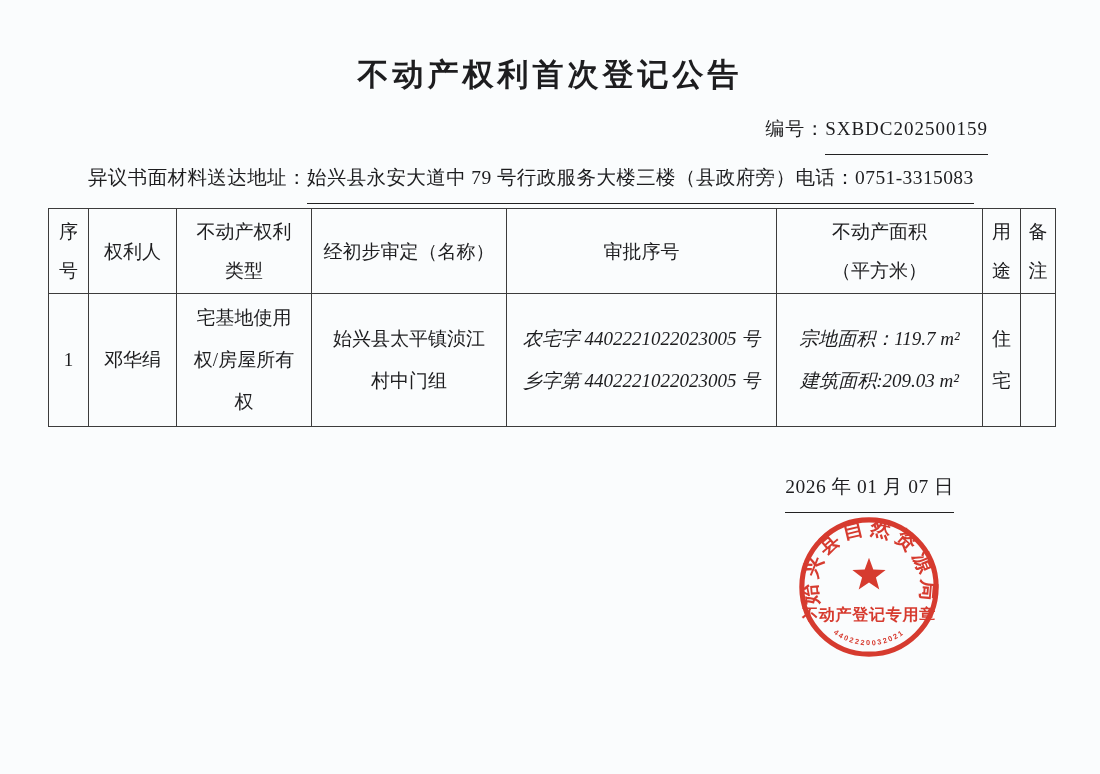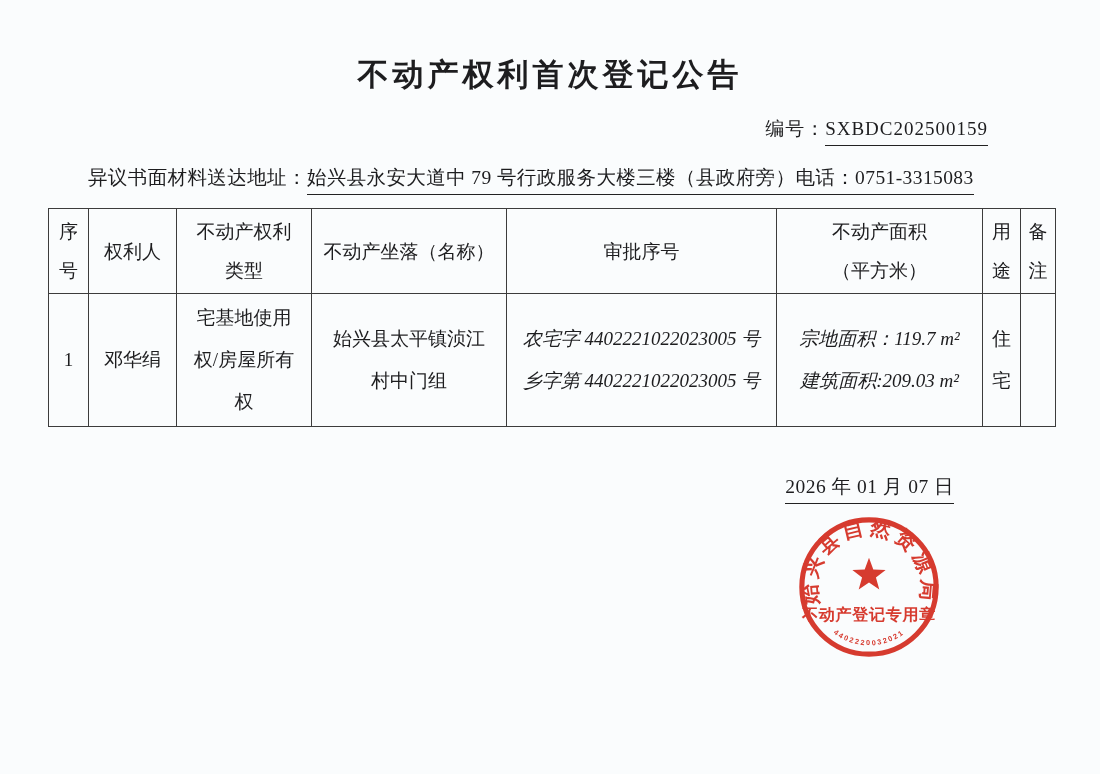--- a/index.html
+++ b/index.html
@@ -22,21 +22,21 @@
     letter-spacing:4px;
   }
 
   .doc-no {
     margin:20px 112px 0 0;
     text-align:right;
     font-size:19px;
     letter-spacing:1px;
   }
 
-  .u { border-bottom:1.5px solid #222; padding-bottom:6px; }
+  .u { border-bottom:1.5px solid #222; padding-bottom:15px; }
 
   .body-text {
     margin:14px 45px 0 48px;
     font-size:19.5px;
     line-height:43px;
     text-align:justify;
     letter-spacing:0.4px;
   }
   .body-text p { margin:0; text-indent:2.05em; }
 
@@ -100,21 +100,21 @@
         <col style="width:38px">
         <col style="width:35px">
     </colgroup>
     <tbody>
       <tr class="hdr">
         <td>序
 号</td>
         <td>权利人</td>
         <td>不动产权利
 类型</td>
-        <td>不动产坐落（名称）</td>
+        <td>经初步审定（名称）</td>
         <td>审批序号</td>
         <td>不动产面积
 （平方米）</td>
         <td>用
 途</td>
         <td>备
 注</td>
       </tr>
       <tr class="row">
         <td>1</td>

